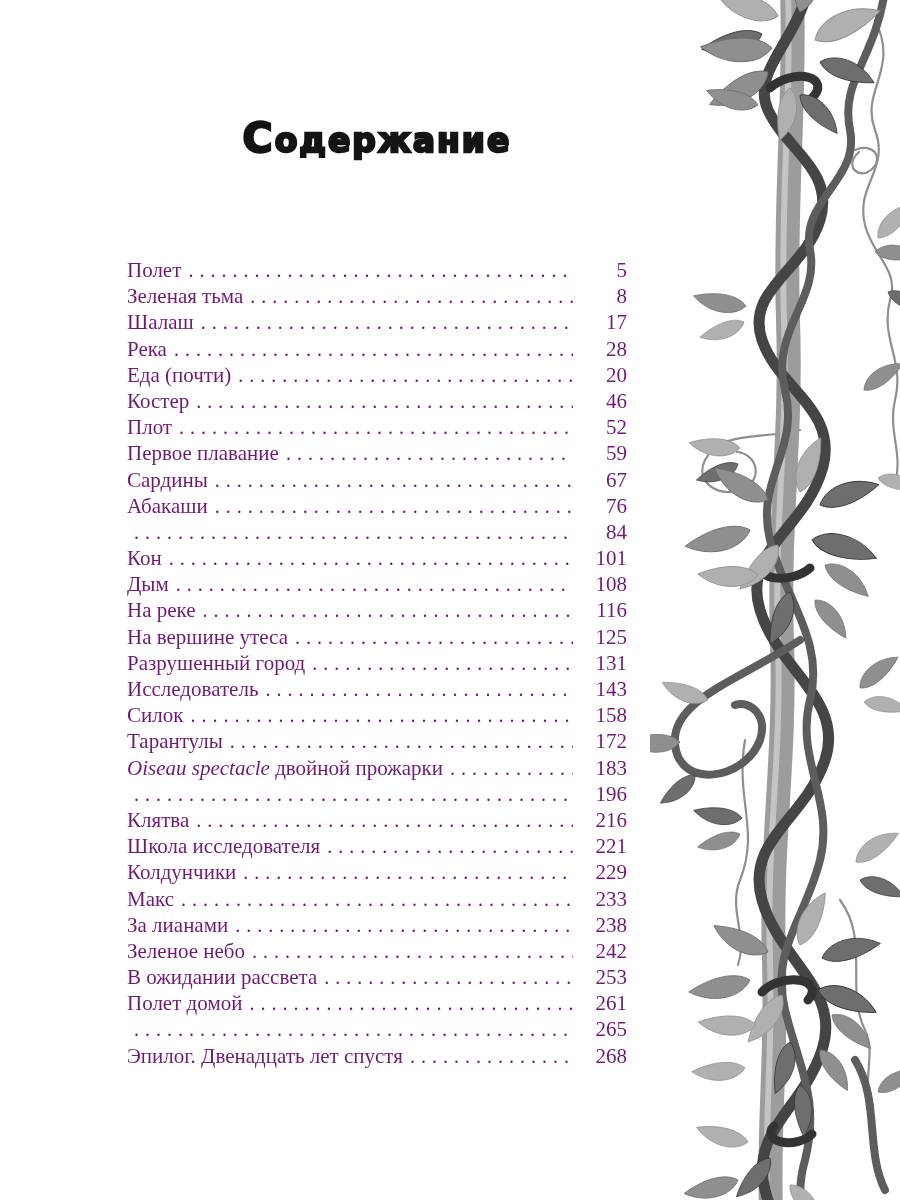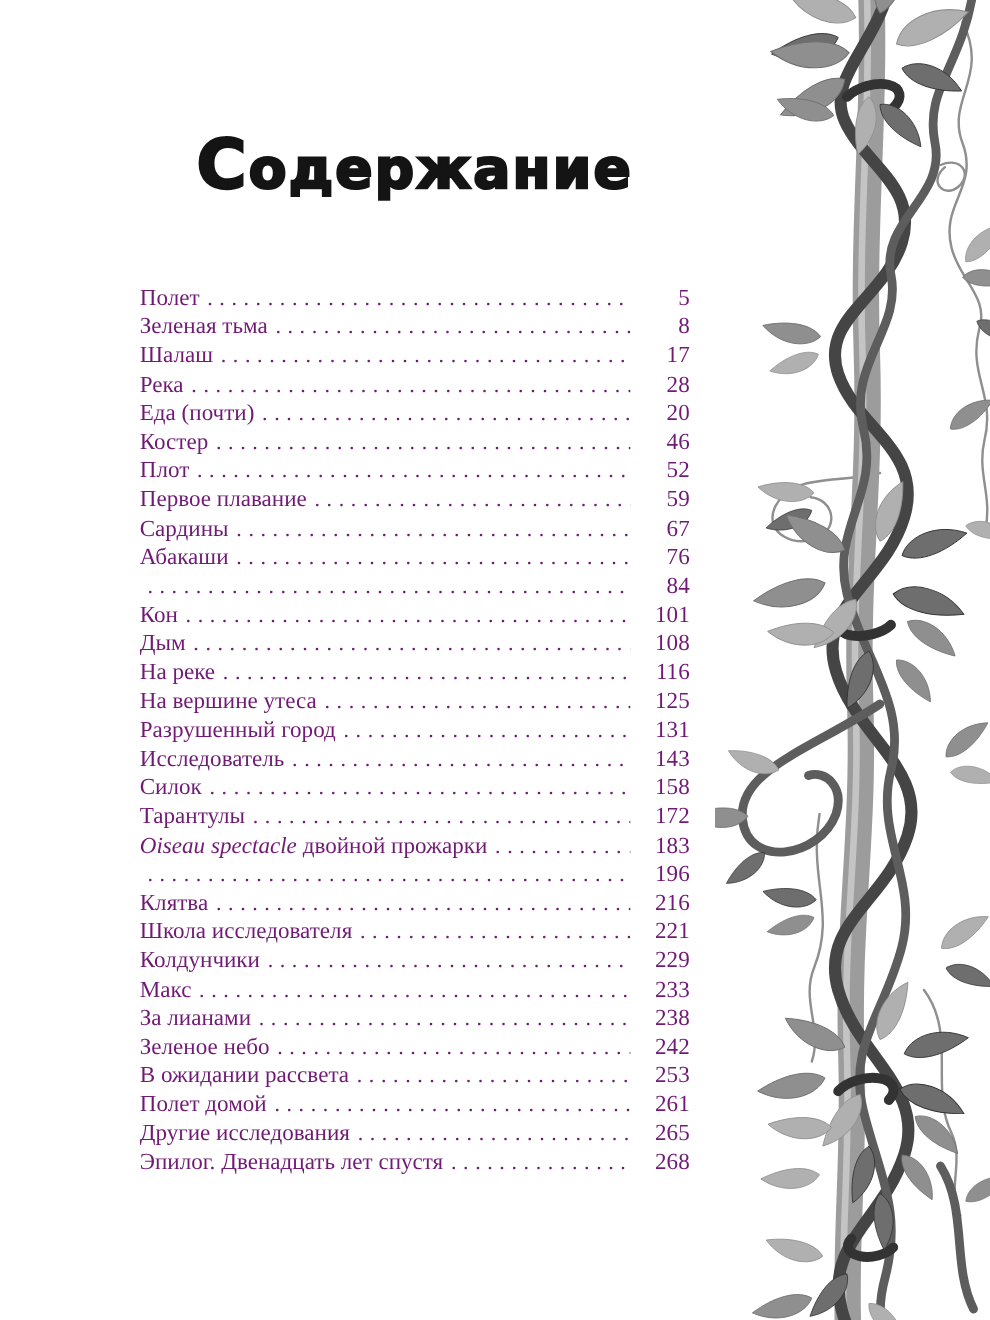--- a/index.html
+++ b/index.html
@@ -7,21 +7,21 @@
     width:900px;height:1200px;background:#ffffff;
     font-family:"Liberation Serif","DejaVu Serif",serif;
     overflow:hidden;
   }
   .page{position:relative;width:900px;height:1200px;background:#fff;overflow:hidden;}
 
   h1.title{
     position:absolute;top:116px;left:127px;width:500px;margin:0;
     text-align:center;
     font-family:"DejaVu Sans","Liberation Sans",sans-serif;
-    font-weight:bold;font-size:50px;line-height:1.1;letter-spacing:2px;
+    font-weight:bold;font-size:33px;line-height:1.1;letter-spacing:2px;
     color:#141414;-webkit-text-stroke:2.4px #141414;
   }
   h1.title::first-letter{font-size:1.24em;}
 
   .toc{
     position:absolute;left:127px;top:257px;width:500px;
     font-size:21px;color:#701a75;
   }
   .toc-row{display:flex;align-items:baseline;height:26.2px;line-height:26.2px;}
   .chapter{flex:0 0 auto;white-space:nowrap;}
@@ -188,21 +188,20 @@
         <span class="chapter">В ожидании рассвета</span>
         <span class="dots">......................................................................</span>
         <span class="page-num">253</span>
       </div>
       <div class="toc-row">
         <span class="chapter">Полет домой</span>
         <span class="dots">......................................................................</span>
         <span class="page-num">261</span>
       </div>
       <div class="toc-row">
-        <span class="chapter">Другие исследования</span>
         <span class="dots">......................................................................</span>
         <span class="page-num">265</span>
       </div>
       <div class="toc-row">
         <span class="chapter">Эпилог. Двенадцать лет спустя</span>
         <span class="dots">......................................................................</span>
         <span class="page-num">268</span>
       </div>
     </div>
 

